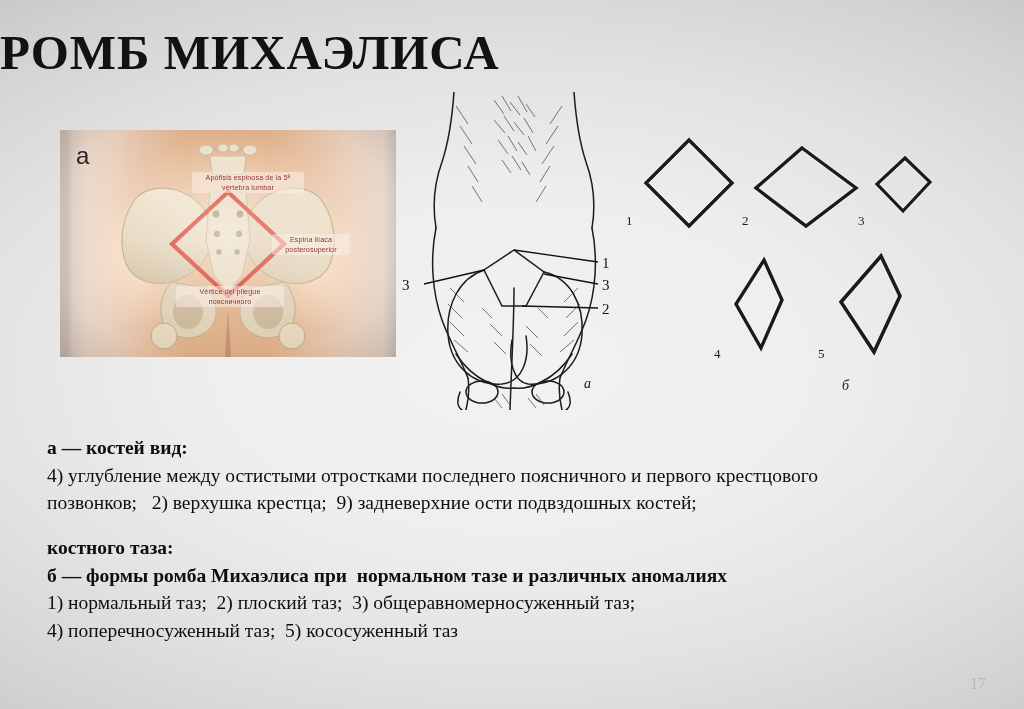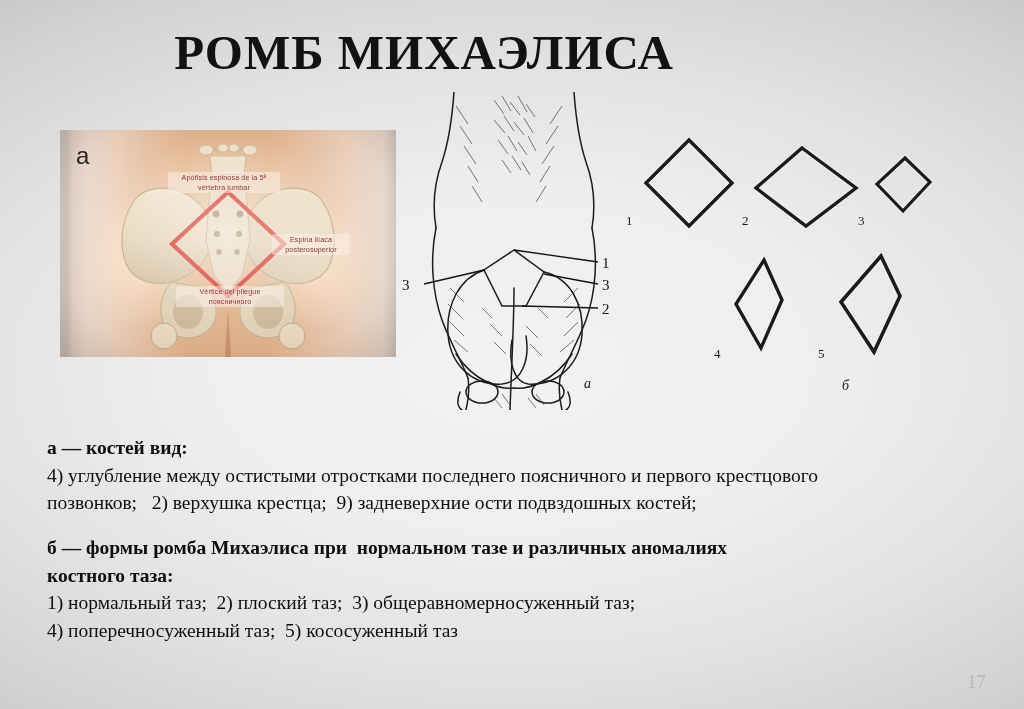--- a/index.html
+++ b/index.html
@@ -11,21 +11,21 @@
   }
   .slide{
     position:relative;width:1024px;height:709px;
     background:
       radial-gradient(ellipse 120% 95% at 50% 52%,
         #f2f2f2 0%, #eeeeee 26%, #e2e2e2 45%,
         #d2d2d2 62%, #bdbdbd 78%, #b0b0b0 90%, #a9a9a9 100%);
   }
   .title{
     position:absolute;left:0;top:24px;width:848px;
-    text-align:center;
+    text-align:left;
     font-family:"Liberation Serif","DejaVu Serif",serif;
     font-weight:bold;font-size:49px;letter-spacing:1px;
     color:#121212;white-space:nowrap;
   }
 
   
   .photo{
     position:absolute;left:60px;top:130px;width:336px;height:227px;
     overflow:hidden;
     background:
@@ -54,21 +54,21 @@
   }
   .lbl{
     position:absolute;
     font-family:"Liberation Sans","DejaVu Sans",sans-serif;
     font-size:7.2px;line-height:1.35;color:#8d3028;
     text-align:center;letter-spacing:.1px;
     background:rgba(252,240,232,.52);
     padding:1px 2px;border-radius:2px;
     text-shadow:0 0 2px rgba(255,250,246,.95);
   }
-  .lbl-spinous{left:108px;top:42px;width:108px;}
+  .lbl-spinous{left:132px;top:42px;width:108px;}
   .lbl-iliac{left:212px;top:104px;width:74px;}
   .lbl-vertex{left:116px;top:156px;width:104px;}
 
   
   .drawing{position:absolute;left:398px;top:92px;width:232px;height:318px;}
   .drawing svg{display:block;}
   .dnum{
     position:absolute;
     font-family:"Liberation Serif","DejaVu Serif",serif;
     font-size:15px;color:#111;
@@ -104,21 +104,21 @@
     font-family:"Liberation Serif","DejaVu Serif",serif;
     font-size:19.5px;line-height:1.42;color:#0e0e0e;
   }
   .cap-head{font-weight:bold;}
   .cap-line{white-space:pre-wrap;}
   .cap-gap{height:17px;}
 
   .pagenum{
     position:absolute;right:38px;bottom:16px;
     font-family:"Liberation Serif","DejaVu Serif",serif;
-    font-size:19px;color:#b8b8b8;
+    font-size:16px;color:#b8b8b8;
   }
 </style>
 </head>
 <body>
 
 <div class="slide">
 
   <div class="title">РОМБ МИХАЭЛИСА</div>
 
   <div class="photo">
@@ -285,21 +285,21 @@
     <div class="smark-b">б</div>
   </div>
 
   <div class="caption">
     <div class="cap-line cap-head">а — костей вид:</div>
     <div class="cap-line">4) углубление между остистыми отростками последнего поясничного и первого крестцового</div>
     <div class="cap-line">позвонков;   2) верхушка крестца;  9) задневерхние ости подвздошных костей;</div>
 
     <div class="cap-gap"></div>
 
+    <div class="cap-line cap-head">костного таза:</div>
     <div class="cap-line cap-head">б — формы ромба Михаэлиса при  нормальном тазе и различных аномалиях</div>
-    <div class="cap-line cap-head">костного таза:</div>
     <div class="cap-line">1) нормальный таз;  2) плоский таз;  3) общеравномерносуженный таз;</div>
     <div class="cap-line">4) поперечносуженный таз;  5) кососуженный таз</div>
   </div>
 
   <div class="pagenum">17</div>
 
 </div>
 
 </body></html>

